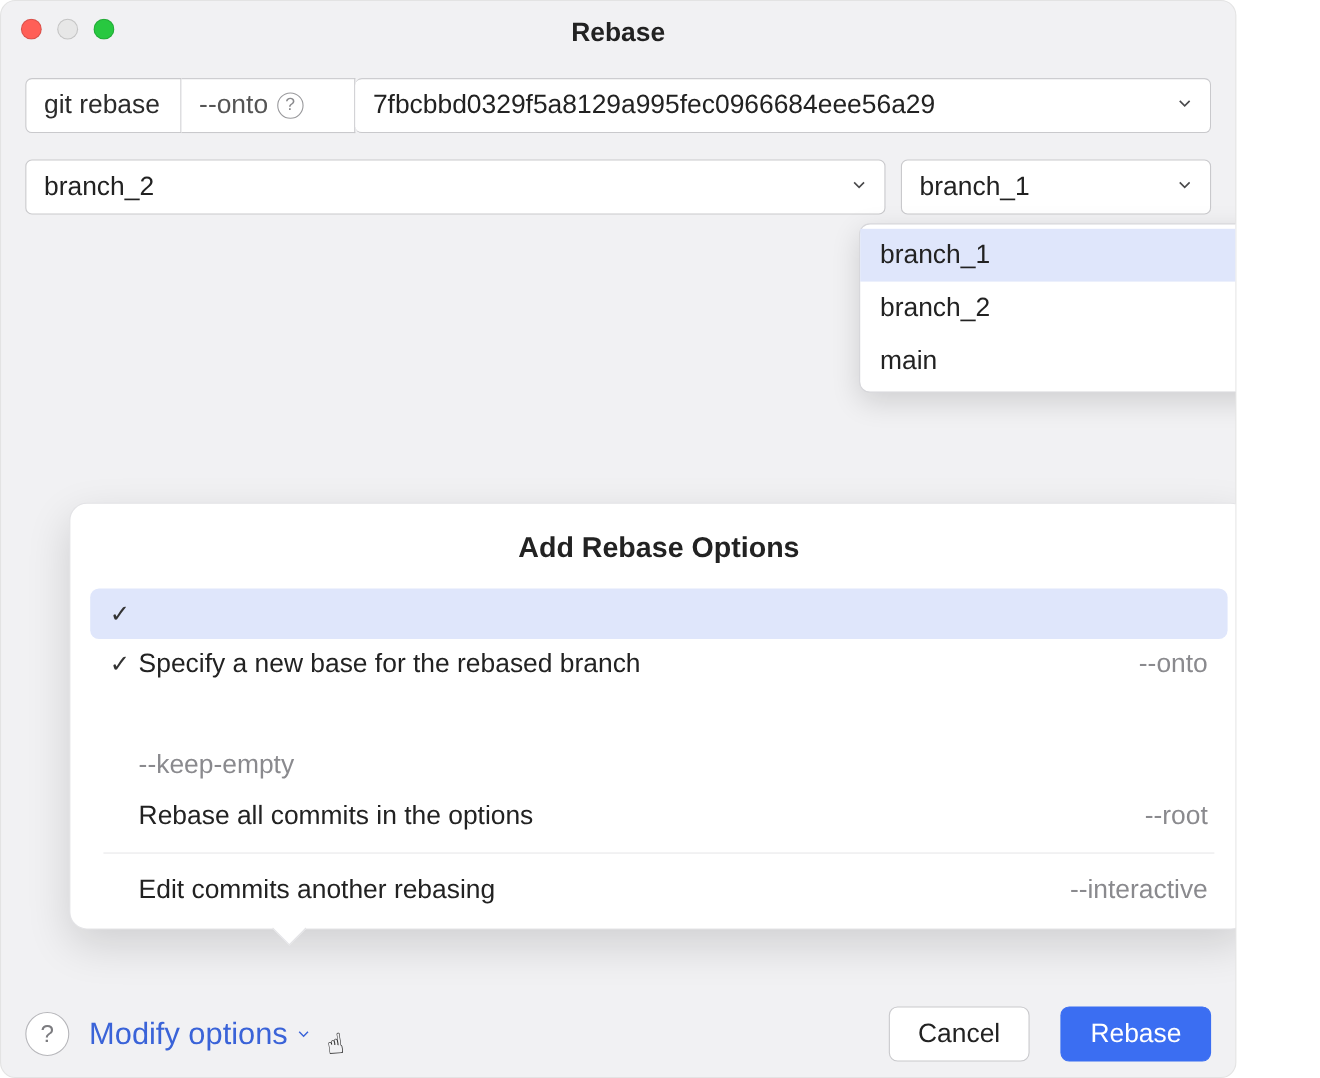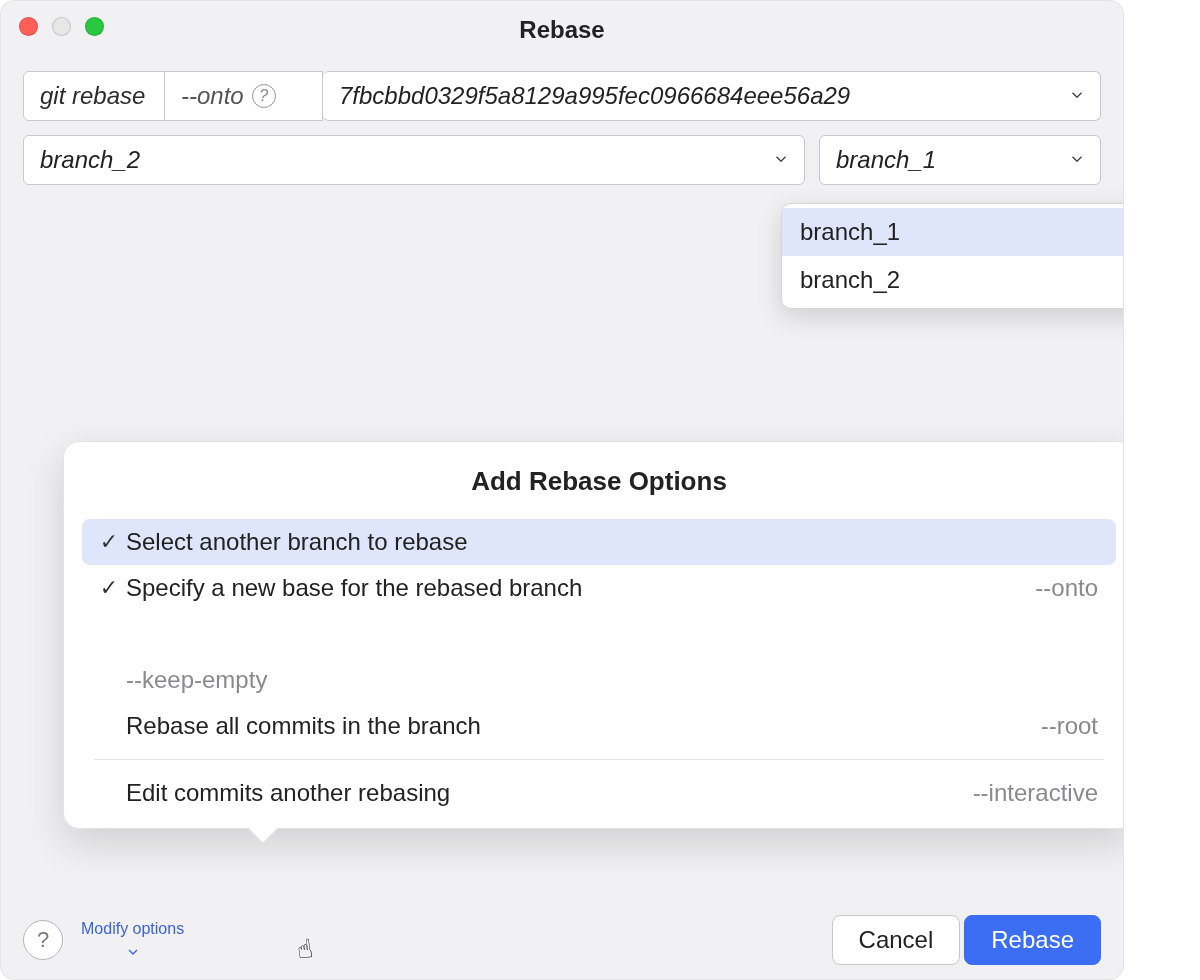--- a/index.html
+++ b/index.html
@@ -41,21 +41,21 @@
   .title {
     margin:0 auto;
     font-weight:700;
     font-size:24px;
     color:#222;
     padding-top:10px;
   }
 
   
   .rows { padding:22px 22px 0 22px; }
-  .row { display:flex; gap:0; margin-bottom:14px;font-style:italic; }
+  .row { display:flex; gap:0; margin-bottom:24px; }
   .cell {
     background:#fff;
     border:1px solid #c9c9cc;
     height:50px;
     display:flex; align-items:center;
     padding:0 16px;
     font-size:24px;
     color:#222;
   }
   .cell.lbl { width:142px; border-radius:6px 0 0 6px; color:#2b2b2b;}
@@ -88,21 +88,21 @@
   .dd-item {
     padding:10px 18px;
     font-size:24px;
     cursor:default;
   }
   .dd-item.sel { background:#dfe6fb; }
 
   
   .popover {
     position:absolute;
-    left:62px; top:440px;
+    left:62px; top:456px;
     width:1072px;
     background:#fff;
     border:1px solid #e3e3e6;
     border-radius:16px;
     box-shadow:0 14px 40px rgba(0,0,0,0.14);
     z-index:15;
     padding:24px 0 12px 0;
   }
   .popover h3{
     text-align:center; margin:0 0 22px 0;
@@ -135,29 +135,29 @@
     height:78px;
     display:flex; align-items:center;
     padding:0 22px;
   }
   .help {
     width:40px; height:40px; border-radius:50%;
     border:1.5px solid #b6b6ba; display:flex; align-items:center; justify-content:center;
     color:#7c7c80; font-size:22px; background:#fff;
   }
   .modify {
-    margin-left:18px; color:#3a63d8; font-size:16px;
-    display:flex; align-items:center; gap:6px; cursor:pointer;flex-direction:column;
+    margin-left:18px; color:#3a63d8; font-size:28px;
+    display:flex; align-items:center; gap:6px; cursor:pointer;
   }
   .modify svg{width:16px;height:16px;stroke:#3a63d8;}
   .spacer{flex:1;}
   .btn {
     height:50px; padding:0 26px; border-radius:8px;
     font-size:24px; display:flex; align-items:center; justify-content:center;
-    border:1px solid #c9c9cc; background:#fff; color:#222; margin-left:4px;
+    border:1px solid #c9c9cc; background:#fff; color:#222; margin-left:28px;
     cursor:pointer;
   }
   .btn.primary { background:#3b6ef2; border-color:#3b6ef2; color:#fff; }
 
   .cursor {
     position:absolute; left:296px; bottom:14px; z-index:40;
     font-size:26px; pointer-events:none;
     transform:rotate(-8deg);
     color:#000;
   }
@@ -209,45 +209,45 @@
               <polyline points="6 9 12 15 18 9"></polyline>
             </svg>
         </span>
       </div>
     </div>
   </div>
 
   <div class="dropdown" id="dd">
       <div class="dd-item sel">branch_1</div>
       <div class="dd-item">branch_2</div>
+      <div class="dd-item">main</div>
     </div>
 
   <div class="popover">
     <h3>Add Rebase Options</h3>
     <div class="opt-list" id="opts">
         <div class="opt hl">
           <span class="chk">✓</span>
-          <span class="txt">Select another branch to rebase</span>
           <span class="flag"></span>
         </div>
         <div class="opt">
           <span class="chk">✓</span>
           <span class="txt">Specify a new base for the rebased branch</span>
           <span class="flag">--onto</span>
         </div>
         <div class="opt">
           <span class="chk"></span>
         </div>
         <div class="opt">
           <span class="chk"></span>
           <span class="flag">--keep-empty</span>
         </div>
         <div class="opt">
           <span class="chk"></span>
-          <span class="txt">Rebase all commits in the branch</span>
+          <span class="txt">Rebase all commits in the options</span>
           <span class="flag">--root</span>
         </div>
         <div class="sep"></div>
         <div class="opt">
           <span class="chk"></span>
           <span class="txt">Edit commits another rebasing</span>
           <span class="flag">--interactive</span>
         </div>
       </div>
     <div class="tail"></div>

